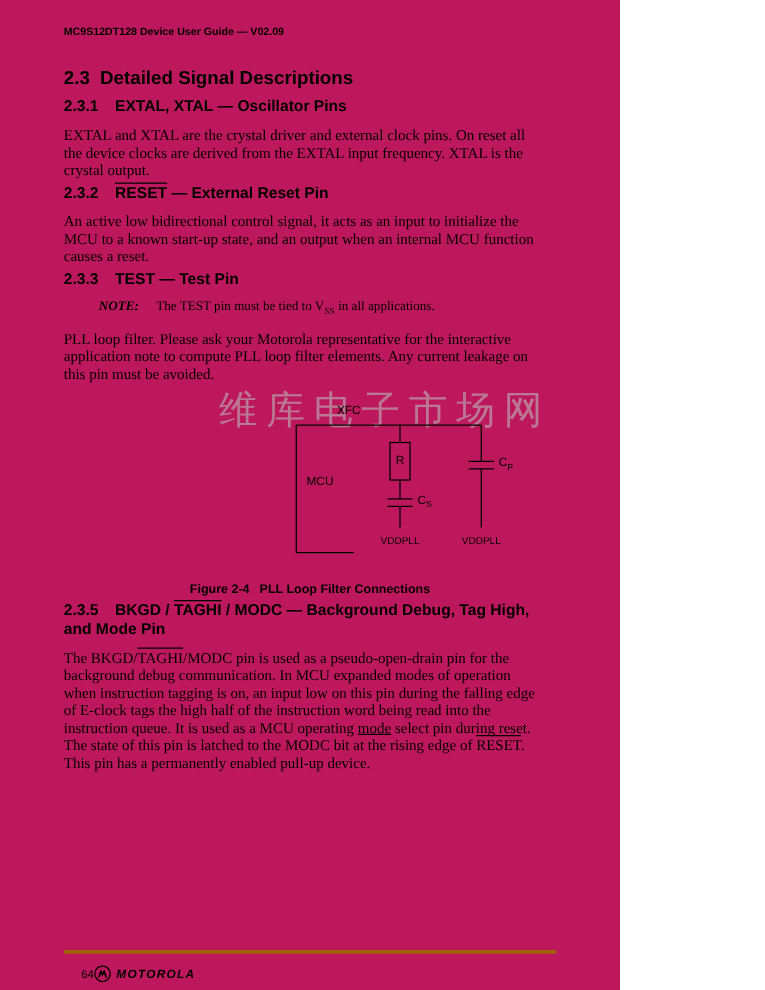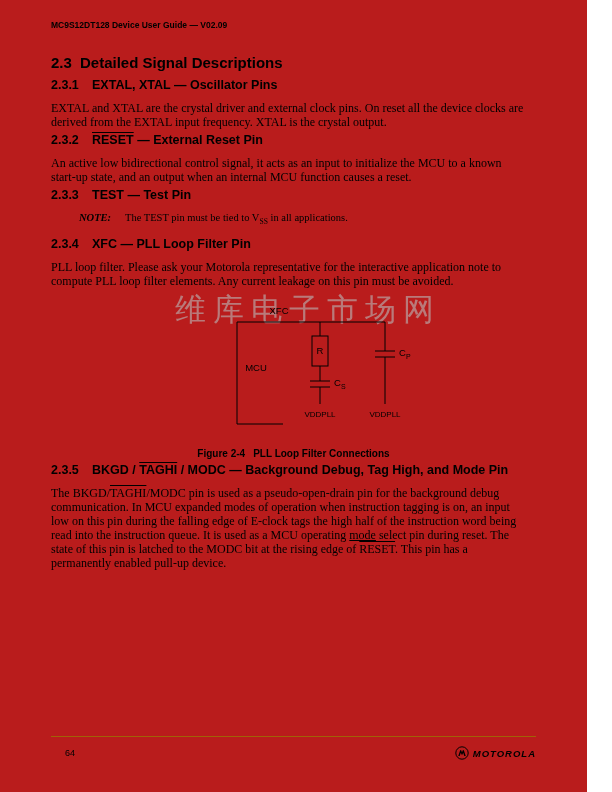--- a/index.html
+++ b/index.html
@@ -4,24 +4,24 @@
 <style>
   * { margin:0; padding:0; box-sizing:border-box; }
   html,body { background:#fff; }
   body {
     width:612px; height:792px;
     font-family:"Liberation Serif", serif;
     color:#000;
   }
   .page {
     position:relative;
-    width:587px; height:792px;
+    width:496px; height:792px;
     padding:20px 51px 0 51px;
     overflow:hidden;
-    background:#b91c1c;
+    background:#be185d;
   }
   .doc-header {
     font-family:"Liberation Sans", sans-serif;
     font-weight:bold;
     font-size:8.5px;
     margin-bottom:24px;
   }
   h1 {
     font-family:"Liberation Sans", sans-serif;
     font-size:15px; font-weight:bold;
@@ -86,25 +86,24 @@
     text-align:center;
     font-family:"Liberation Sans", sans-serif;
     font-size:10px; font-weight:bold;
     margin-top:8px;
   }
   .fig-caption .cap-label { margin-right:8px; }
 
   
   .doc-footer {
     position:absolute;
-    left:51px; right:51px; top:736px;
-    border-top:1px solid #a16207;
+    left:51px; right:51px; top:760px;
+    border-top:3px solid #a16207;
     padding-top:9px;
     display:flex;
-    justify-content:space-between;
     align-items:center;
   }
   .page-number {
     font-family:"Liberation Sans", sans-serif;
     font-size:9px;
     margin-left:14px;
   }
   .brand {
     display:flex; align-items:center; gap:4px;
   }
@@ -136,23 +135,20 @@
   <p class="body">An active low bidirectional control signal, it acts as an input to initialize the MCU to a known start-up state, and an output when an internal MCU function causes a reset.</p>
 
   <h2>
     <span class="num">2.3.3</span><span>TEST — Test Pin</span>
   </h2>
   <div class="note">
     <span class="note-label">NOTE:</span>
     <span class="note-text"><span>The TEST pin must be tied to V</span><span style="font-size: 0.72em; vertical-align: sub;">SS</span><span> in all applications.</span></span>
   </div>
 
-  <h2>
-    <span class="num">2.3.4</span><span>XFC — PLL Loop Filter Pin</span>
-  </h2>
   <p class="body">PLL loop filter. Please ask your Motorola representative for the interactive application note to compute PLL loop filter elements. Any current leakage on this pin must be avoided.</p>
 
   <figure class="diagram">
     <div class="watermark">维库电子市场网</div>
     <svg width="510" height="140" viewBox="0 0 510 140" fill="none" stroke="#000" stroke-width="1">
 
       <line x1="186" y1="22" x2="334" y2="22"></line>
       <line x1="186" y1="22" x2="186" y2="124"></line>
       <line x1="186" y1="124" x2="232" y2="124"></line>
 

